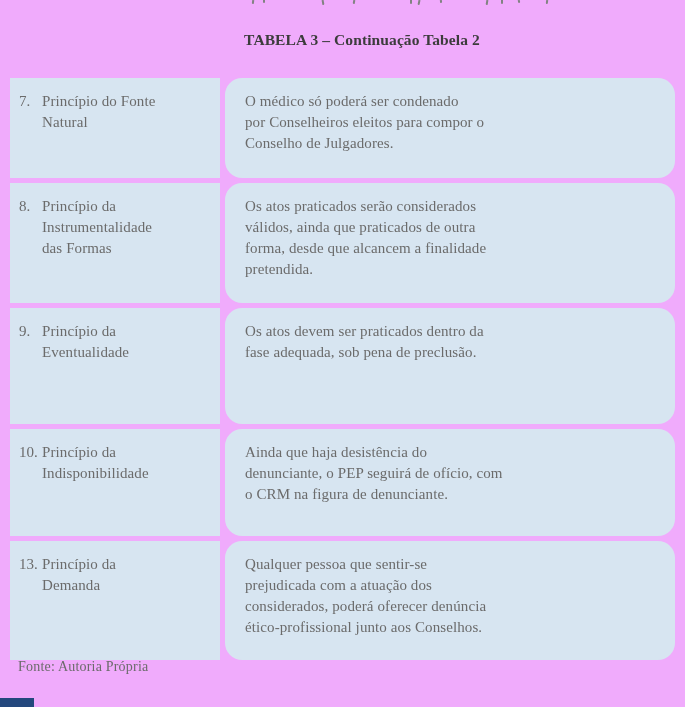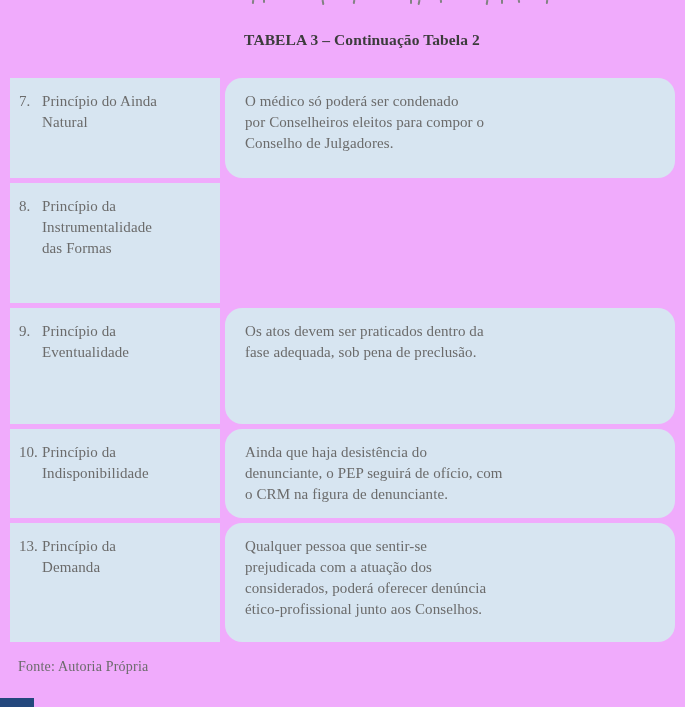--- a/index.html
+++ b/index.html
@@ -26,21 +26,21 @@
     color:var(--title-text,#3c3c3c);
     letter-spacing:.1px;
   }
   
   .ptable{position:absolute;top:78px;left:10px;width:665px;}
   .trow{display:flex;gap:5px;}
   .trow + .trow{margin-top:5px;}
   .trow:nth-child(1){height:100px;}
   .trow:nth-child(2){height:120px;}
   .trow:nth-child(3){height:116px;}
-  .trow:nth-child(4){height:89px;}
+  .trow:nth-child(4){height:107px;}
   .trow:nth-child(5){height:119px;}
   .c1,.c2{background:var(--cell-bg,#d7e5f1);box-sizing:border-box;}
   .c1{
     flex:0 0 210px;
     padding:13px 6px 0 9px;
     display:flex;align-items:flex-start;
   }
   .c2{flex:1;padding:13px 14px 0 20px;border-radius:17px;}
   .num{
     flex:0 0 23px;
@@ -80,36 +80,42 @@
     <span class="m" style="left:518px;height:3px;transform:rotate(-12deg)"></span>
     <span class="m" style="left:546px;height:4px;transform:rotate(7deg)"></span>
   </div>
 
   <h1 class="title">TABELA 3 – Continuação Tabela 2</h1>
 
   <div class="ptable" id="ptable">
   <div class="trow">
     <div class="c1">
       <span class="num">7.</span>
-      <span class="pname">Princípio do Ainda
+      <span class="pname">Princípio do Fonte
 Natural</span>
     </div>
     <div class="c2">
       <span class="desc">O médico só poderá ser condenado
 por Conselheiros eleitos para compor o
 Conselho de Julgadores.</span>
     </div>
   </div>
 
   <div class="trow">
     <div class="c1">
       <span class="num">8.</span>
       <span class="pname">Princípio da
 Instrumentalidade
 das Formas</span>
+    </div>
+    <div class="c2">
+      <span class="desc">Os atos praticados serão considerados
+válidos, ainda que praticados de outra
+forma, desde que alcancem a finalidade
+pretendida.</span>
     </div>
   </div>
 
   <div class="trow">
     <div class="c1">
       <span class="num">9.</span>
       <span class="pname">Princípio da
 Eventualidade</span>
     </div>
     <div class="c2">

